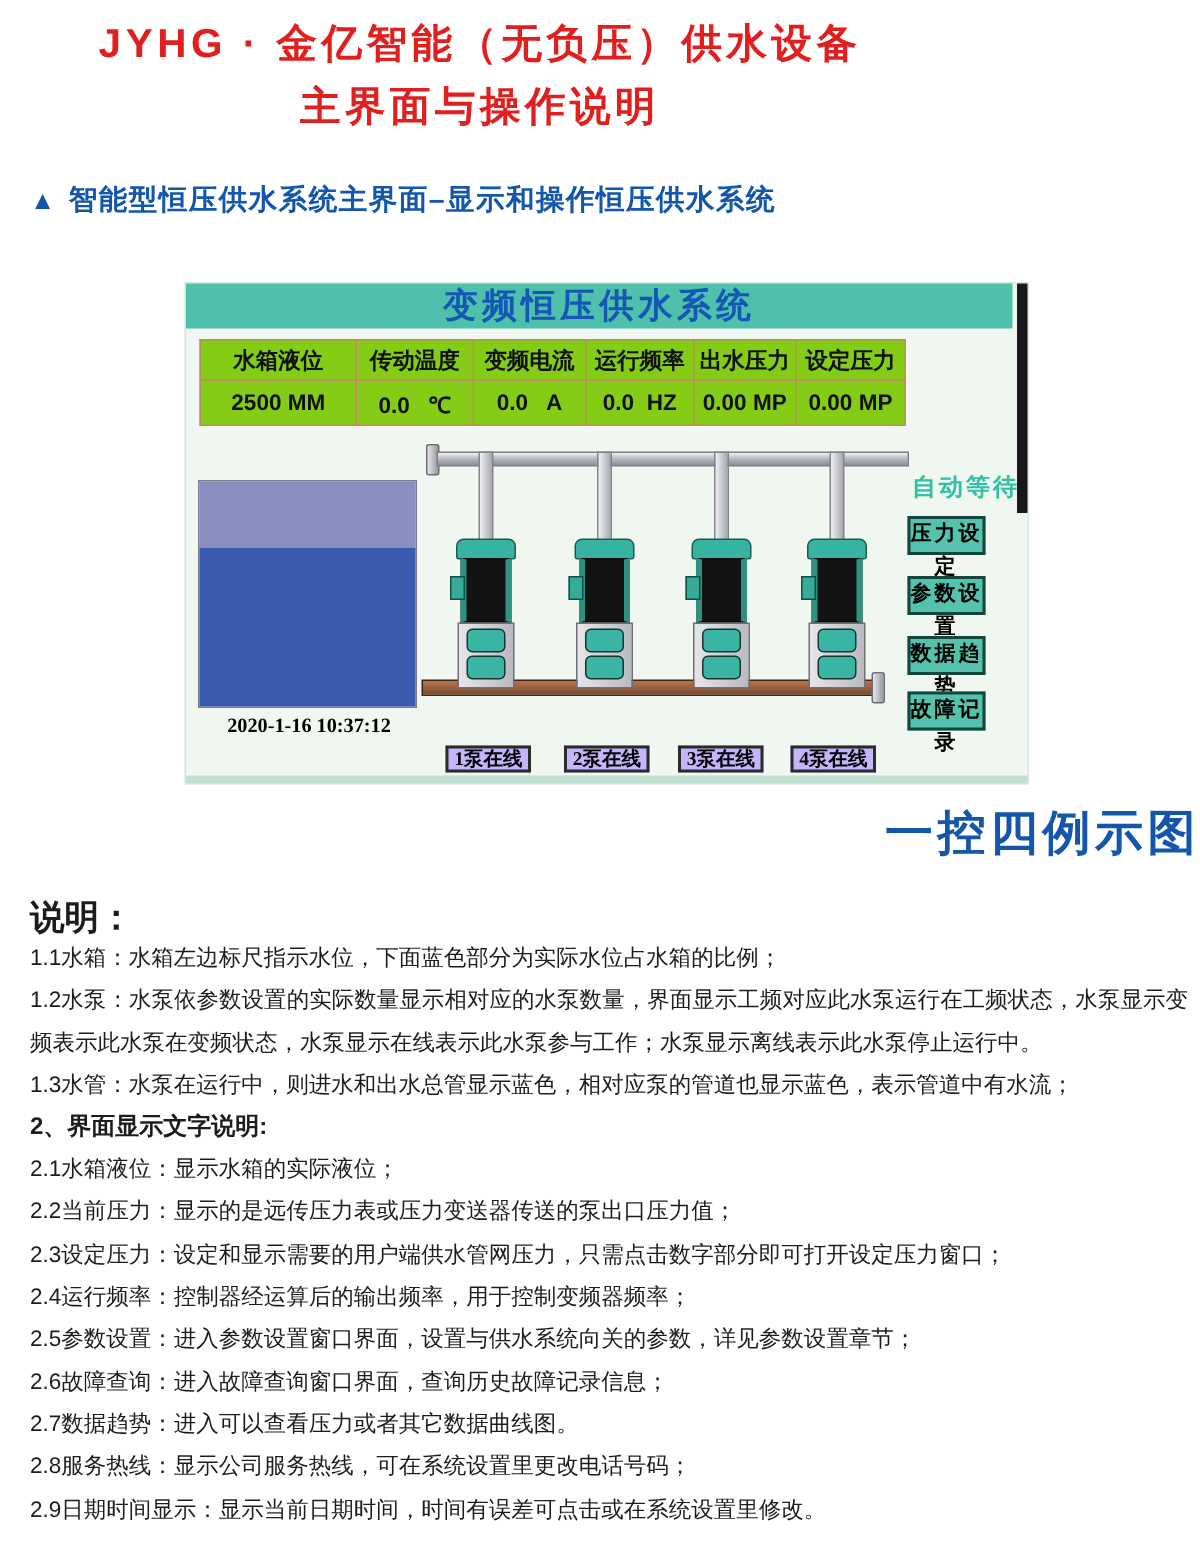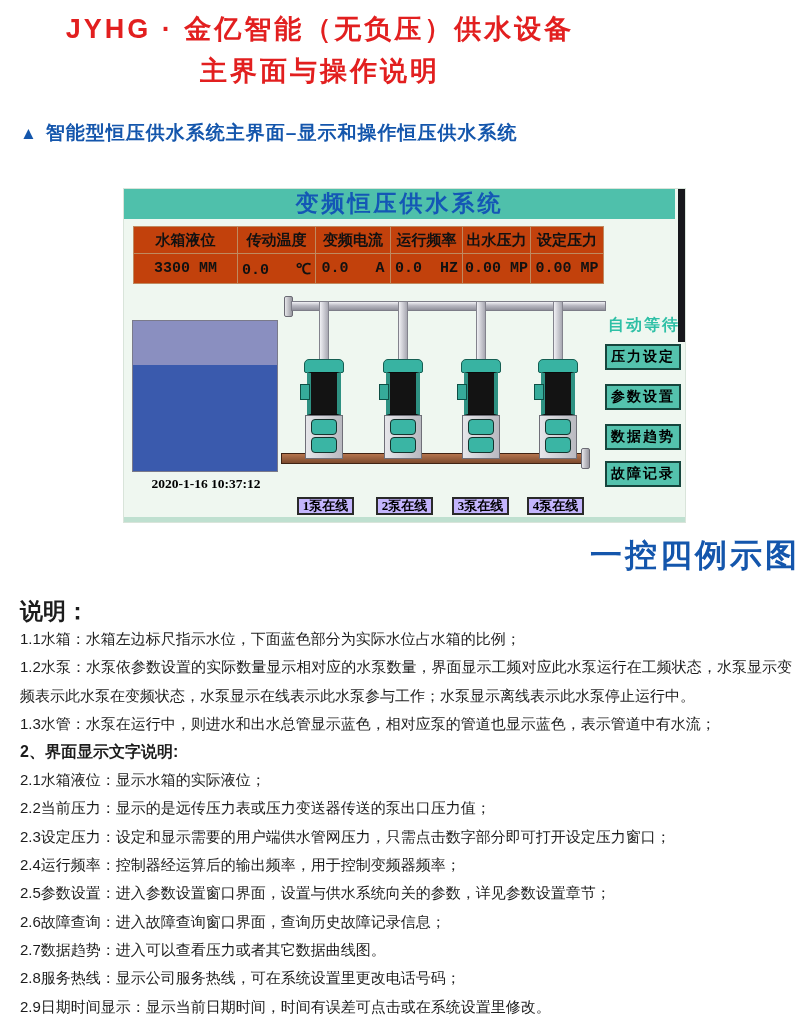--- a/index.html
+++ b/index.html
@@ -27,21 +27,21 @@
     background:#eff7f0;border:1px solid #d9e4da;box-sizing:border-box;
   }
   .hmi-titlebar{position:absolute;left:0;top:0;width:551px;height:30px;background:#4fc0ab;}
   .hmi-title{
     font-family:"Liberation Serif",serif;color:#1457b5;font-weight:bold;font-size:23px;
     text-align:center;line-height:30px;letter-spacing:3px;
   }
   .hmi-scrollbar{position:absolute;left:554px;top:0;width:7px;height:153px;background:#17171c;}
   .hmi-table{
     position:absolute;left:9px;top:37px;border-collapse:collapse;table-layout:fixed;
-    background:#c2410c;font-family:Liberation Mono, monospace;
+    background:#84cc16;font-family:Liberation Sans, sans-serif;
   }
   .hmi-table th,.hmi-table td{
     border:1px solid #bf8a60;text-align:center;font-weight:bold;color:#111;
     padding:0;white-space:pre;overflow:hidden;
   }
   .hmi-table th{font-size:15px;height:26px;}
   .hmi-table td{font-size:15px;height:29px;}
   .tank{position:absolute;left:8px;top:131px;width:146px;height:152px;border:1px solid #7a7a8a;box-sizing:border-box;}
   .tank-air{height:44px;background:#8a8fc0;}
   .tank-water{height:106px;background:#3a5aad;}
@@ -90,21 +90,21 @@
   .pump .stage{
     width:26px;height:16px;margin:2px auto;background:#3ab5a4;
     border:1px solid #15342e;border-radius:4px;box-sizing:border-box;
   }
   
   .status-text{
     position:absolute;left:484px;top:126px;color:#2fc0a6;font-weight:bold;font-size:16px;
     font-family:"Liberation Serif",serif;letter-spacing:2px;
   }
   .hmi-btn{
-    position:absolute;left:481px;width:76px;height:26px;background:#54c2ad;
+    position:absolute;left:481px;width:52px;height:26px;background:#54c2ad;
     border:2px solid #16453d;color:#000;font-weight:bold;font-size:14px;
     font-family:"Liberation Serif",serif;text-align:center;line-height:22px;
     letter-spacing:2px;box-sizing:border-box;cursor:pointer;
   }
   .hmi-btn.b1{top:155px;} .hmi-btn.b2{top:195px;} .hmi-btn.b3{top:235px;} .hmi-btn.b4{top:272px;}
   .pump-label{
     position:absolute;top:308px;width:57px;height:18px;background:#c4b5fd;
     border:2px solid #2a2a2a;box-sizing:border-box;text-align:center;
     font-family:"Liberation Serif",serif;font-weight:bold;font-size:13px;line-height:13px;
   }
@@ -149,21 +149,21 @@
         <th>水箱液位</th>
         <th>传动温度</th>
         <th>变频电流</th>
         <th>运行频率</th>
         <th>出水压力</th>
         <th>设定压力</th>
       </tr>
     </thead>
     <tbody>
       <tr>
-        <td>3300 MM</td>
+        <td>2500 MM</td>
         <td>0.0   ℃</td>
         <td>0.0   A</td>
         <td>0.0  HZ</td>
         <td>0.00 MP</td>
         <td>0.00 MP</td>
       </tr>
     </tbody>
   </table>
 
   <div class="tank">

